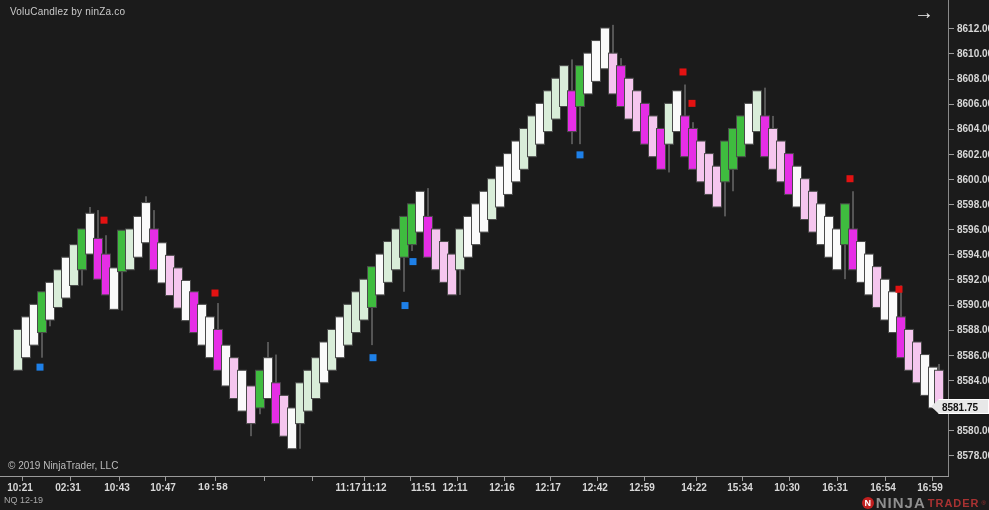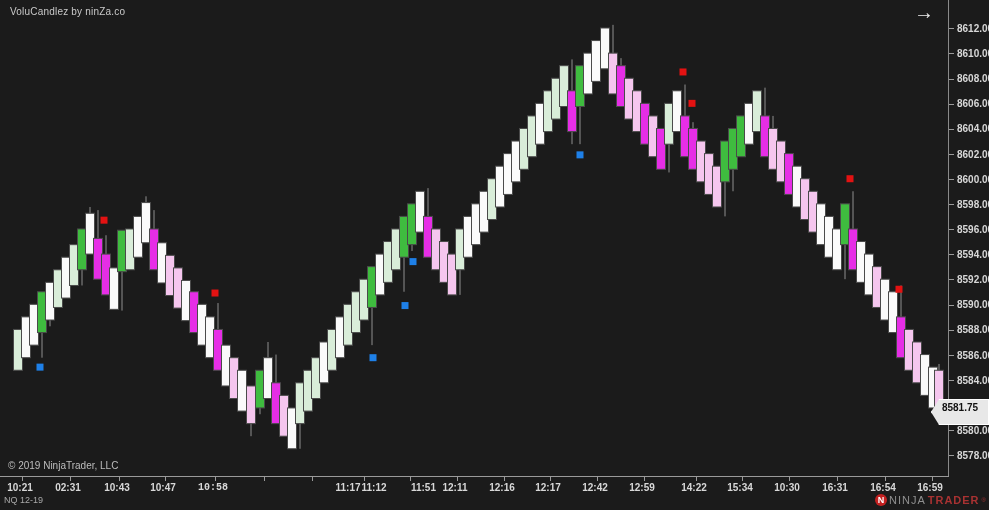--- a/index.html
+++ b/index.html
@@ -6,36 +6,36 @@
   #screen{position:relative;width:989px;height:510px;background:#1b1b1b;overflow:hidden;
           font-family:"Liberation Sans",sans-serif;}
   .chart-title{position:absolute;left:10px;top:6px;font-size:10px;color:#c9c9c9;letter-spacing:.2px;}
   #plot{position:absolute;left:0;top:0;}
   
   #y-axis{position:absolute;left:948px;top:0;width:41px;height:477px;border-left:1px solid #8a8a8a;}
   .ytick{position:absolute;left:0;height:12px;line-height:12px;white-space:nowrap;}
   .ytick .dash{display:inline-block;width:5px;height:1px;background:#9a9a9a;vertical-align:middle;margin-right:3px;}
   .ytick .lbl{font-size:10px;font-weight:700;color:#d8d8d8;vertical-align:middle;}
   
-  #price-badge{position:absolute;left:931px;top:399px;width:58px;height:26px;background:#e8e8e8;
+  #price-badge{position:absolute;left:931px;top:399px;width:58px;height:15px;background:#e8e8e8;
     color:#111;font-size:10px;font-weight:700;line-height:17px;text-align:center;
     clip-path:polygon(0 50%,14% 0,100% 0,100% 100%,14% 100%);box-shadow:inset 0 0 0 1px #ffffff;}
   
   #x-axis-line{position:absolute;left:0;top:476px;width:949px;height:1px;background:#9a9a9a;}
   .xtick{position:absolute;top:477px;width:1px;height:4px;background:#9a9a9a;}
   .xlabel{position:absolute;top:482px;width:40px;margin-left:-20px;text-align:center;
           font-size:10px;font-weight:700;color:#d8d8d8;}
   .copyright{position:absolute;left:8px;top:460px;font-size:10px;color:#bdbdbd;}
   .symbol{position:absolute;left:4px;top:495px;font-size:9px;color:#a9a9a9;}
   .go-latest{position:absolute;left:914px;top:1px;font-size:20px;color:#ededed;cursor:pointer;}
   
   #brand{position:absolute;right:3px;top:494px;display:flex;align-items:center;gap:2px;}
   #brand .orb{width:12px;height:12px;border-radius:50%;background:#c22020;color:#fff;
     font-size:9px;font-weight:700;line-height:12px;text-align:center;}
-  #brand .nj{font-size:11px;font-weight:400;letter-spacing:1px;color:#8f8f8f;}
+  #brand .nj{font-size:15px;font-weight:700;letter-spacing:1px;color:#8f8f8f;}
   #brand .tr{font-size:11px;font-weight:700;letter-spacing:1px;color:#a83232;}
   #brand .reg{font-size:6px;color:#a83232;vertical-align:top;}
 </style>
 </head>
 <body>
 
 <div id="screen">
 
   <svg id="plot" width="949" height="477">
       <rect x="13.5" y="329.44" width="9" height="40.81999999999999" fill="#d9edd9" stroke="#4a4a4a" stroke-width="1"></rect>

